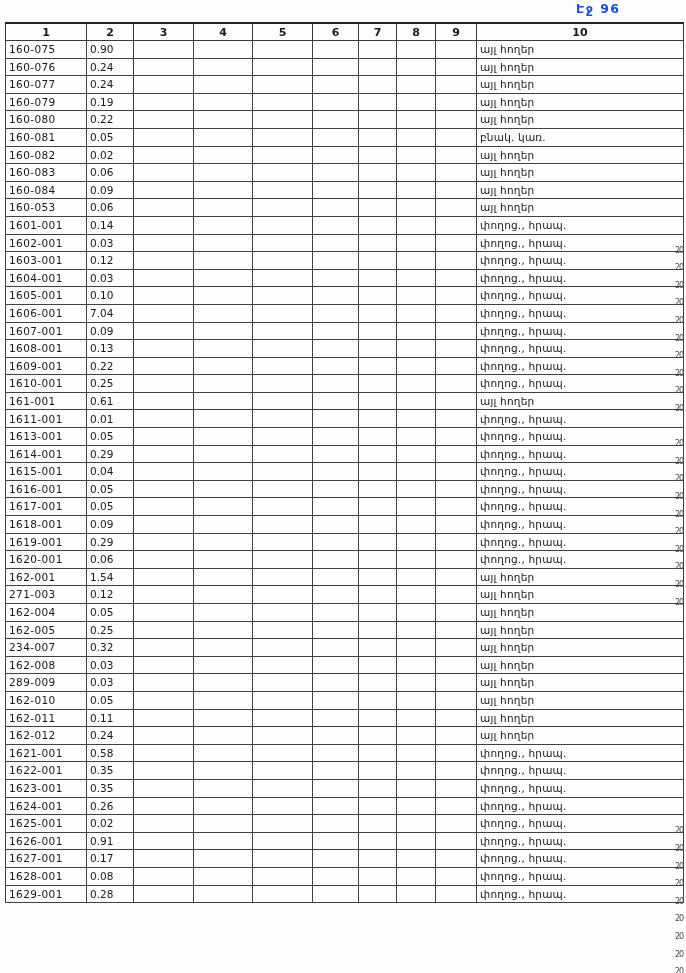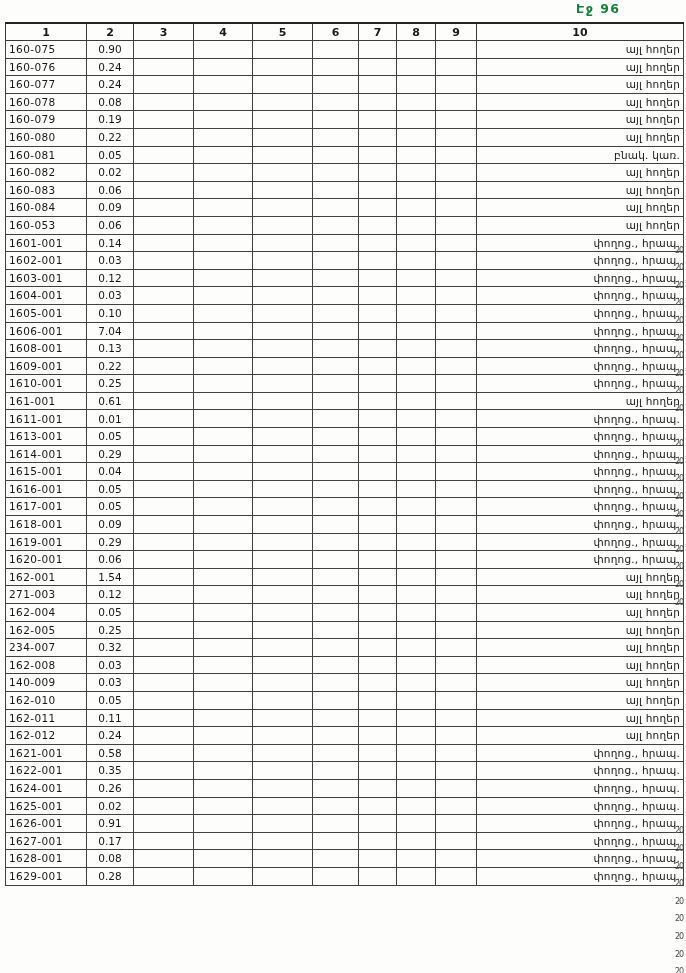--- a/index.html
+++ b/index.html
@@ -17,21 +17,21 @@
     width: 686px;
     height: 973px;
   }
   .page-number {
     position: absolute;
     left: 576px;
     top: 1px;
     font-size: 12.5px;
     font-weight: 700;
     letter-spacing: 1.5px;
-    color: #15803d;
+    color: #1d4ed8;
   }
   table.scan-table {
     position: absolute;
     left: 5px;
     top: 22px;
     border-collapse: collapse;
     table-layout: fixed;
     width: 668px;
   }
   table.scan-table th {
@@ -50,22 +50,22 @@
     height: 16.6px;
     font-size: 10.5px;
     color: #181818;
     padding: 0 3px;
     line-height: 1;
     white-space: nowrap;
     overflow: hidden;
     vertical-align: middle;
   }
   td.c0 { text-align: left; letter-spacing: 0.4px; }
-  td.c1 { text-align: center; }
-  td.c9 { text-align: right; font-size: 10px; letter-spacing: 0.2px; }
+  td.c1 { }
+  td.c9 { text-align: left; font-size: 10px; letter-spacing: 0.2px; }
   .marks-layer { position: absolute; left: 0; top: 8px; width: 686px; height: 973px; pointer-events: none; }
   .marks-layer span {
     position: absolute;
     left: 675px;
     width: 11px;
     font-size: 8px;
     color: #4a4a4a;
     overflow: hidden;
     white-space: nowrap;
     letter-spacing: -1px;
@@ -124,32 +124,20 @@
           <td class="c2"></td>
           <td class="c3"></td>
           <td class="c4"></td>
           <td class="c5"></td>
           <td class="c6"></td>
           <td class="c7"></td>
           <td class="c8"></td>
           <td class="c9">այլ հողեր</td>
         </tr>
         <tr>
-          <td class="c0">160-078</td>
-          <td class="c1">0.08</td>
-          <td class="c2"></td>
-          <td class="c3"></td>
-          <td class="c4"></td>
-          <td class="c5"></td>
-          <td class="c6"></td>
-          <td class="c7"></td>
-          <td class="c8"></td>
-          <td class="c9">այլ հողեր</td>
-        </tr>
-        <tr>
           <td class="c0">160-079</td>
           <td class="c1">0.19</td>
           <td class="c2"></td>
           <td class="c3"></td>
           <td class="c4"></td>
           <td class="c5"></td>
           <td class="c6"></td>
           <td class="c7"></td>
           <td class="c8"></td>
           <td class="c9">այլ հողեր</td>
@@ -292,20 +280,32 @@
           <td class="c2"></td>
           <td class="c3"></td>
           <td class="c4"></td>
           <td class="c5"></td>
           <td class="c6"></td>
           <td class="c7"></td>
           <td class="c8"></td>
           <td class="c9">փողոց., հրապ.</td>
         </tr>
         <tr>
+          <td class="c0">1607-001</td>
+          <td class="c1">0.09</td>
+          <td class="c2"></td>
+          <td class="c3"></td>
+          <td class="c4"></td>
+          <td class="c5"></td>
+          <td class="c6"></td>
+          <td class="c7"></td>
+          <td class="c8"></td>
+          <td class="c9">փողոց., հրապ.</td>
+        </tr>
+        <tr>
           <td class="c0">1608-001</td>
           <td class="c1">0.13</td>
           <td class="c2"></td>
           <td class="c3"></td>
           <td class="c4"></td>
           <td class="c5"></td>
           <td class="c6"></td>
           <td class="c7"></td>
           <td class="c8"></td>
           <td class="c9">փողոց., հրապ.</td>
@@ -520,21 +520,21 @@
           <td class="c2"></td>
           <td class="c3"></td>
           <td class="c4"></td>
           <td class="c5"></td>
           <td class="c6"></td>
           <td class="c7"></td>
           <td class="c8"></td>
           <td class="c9">այլ հողեր</td>
         </tr>
         <tr>
-          <td class="c0">140-009</td>
+          <td class="c0">289-009</td>
           <td class="c1">0.03</td>
           <td class="c2"></td>
           <td class="c3"></td>
           <td class="c4"></td>
           <td class="c5"></td>
           <td class="c6"></td>
           <td class="c7"></td>
           <td class="c8"></td>
           <td class="c9">այլ հողեր</td>
         </tr>
@@ -581,20 +581,32 @@
           <td class="c3"></td>
           <td class="c4"></td>
           <td class="c5"></td>
           <td class="c6"></td>
           <td class="c7"></td>
           <td class="c8"></td>
           <td class="c9">փողոց., հրապ.</td>
         </tr>
         <tr>
           <td class="c0">1622-001</td>
+          <td class="c1">0.35</td>
+          <td class="c2"></td>
+          <td class="c3"></td>
+          <td class="c4"></td>
+          <td class="c5"></td>
+          <td class="c6"></td>
+          <td class="c7"></td>
+          <td class="c8"></td>
+          <td class="c9">փողոց., հրապ.</td>
+        </tr>
+        <tr>
+          <td class="c0">1623-001</td>
           <td class="c1">0.35</td>
           <td class="c2"></td>
           <td class="c3"></td>
           <td class="c4"></td>
           <td class="c5"></td>
           <td class="c6"></td>
           <td class="c7"></td>
           <td class="c8"></td>
           <td class="c9">փողոց., հրապ.</td>
         </tr>

